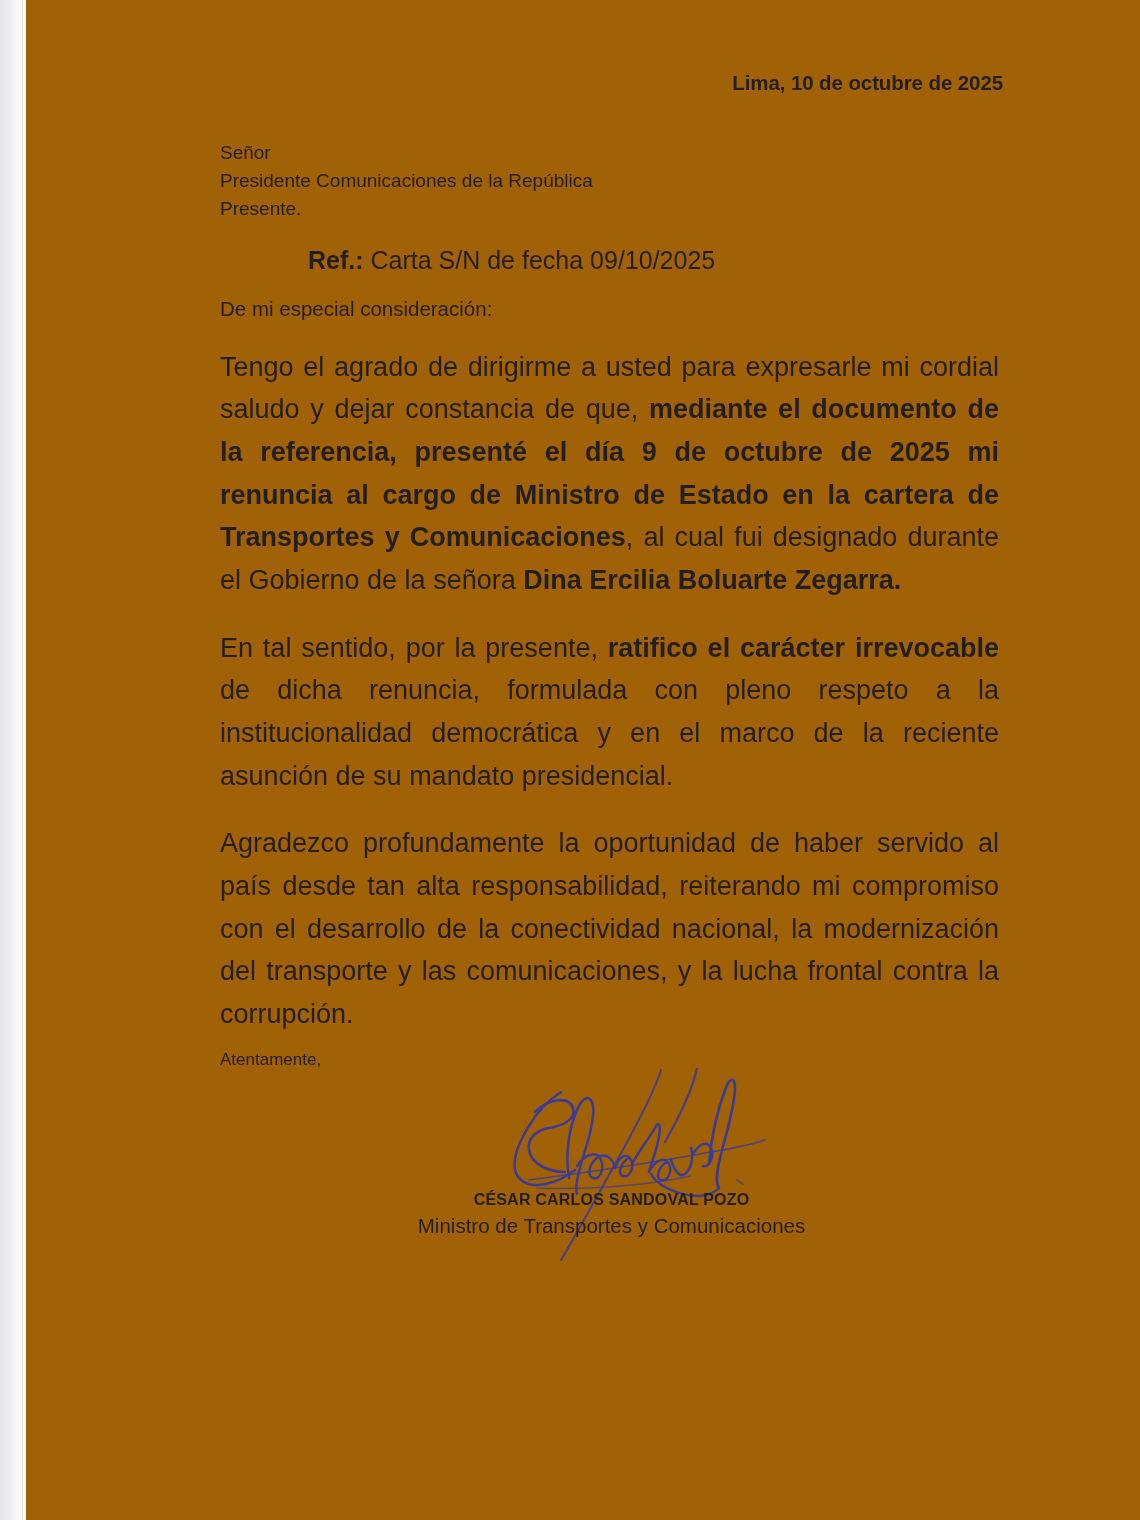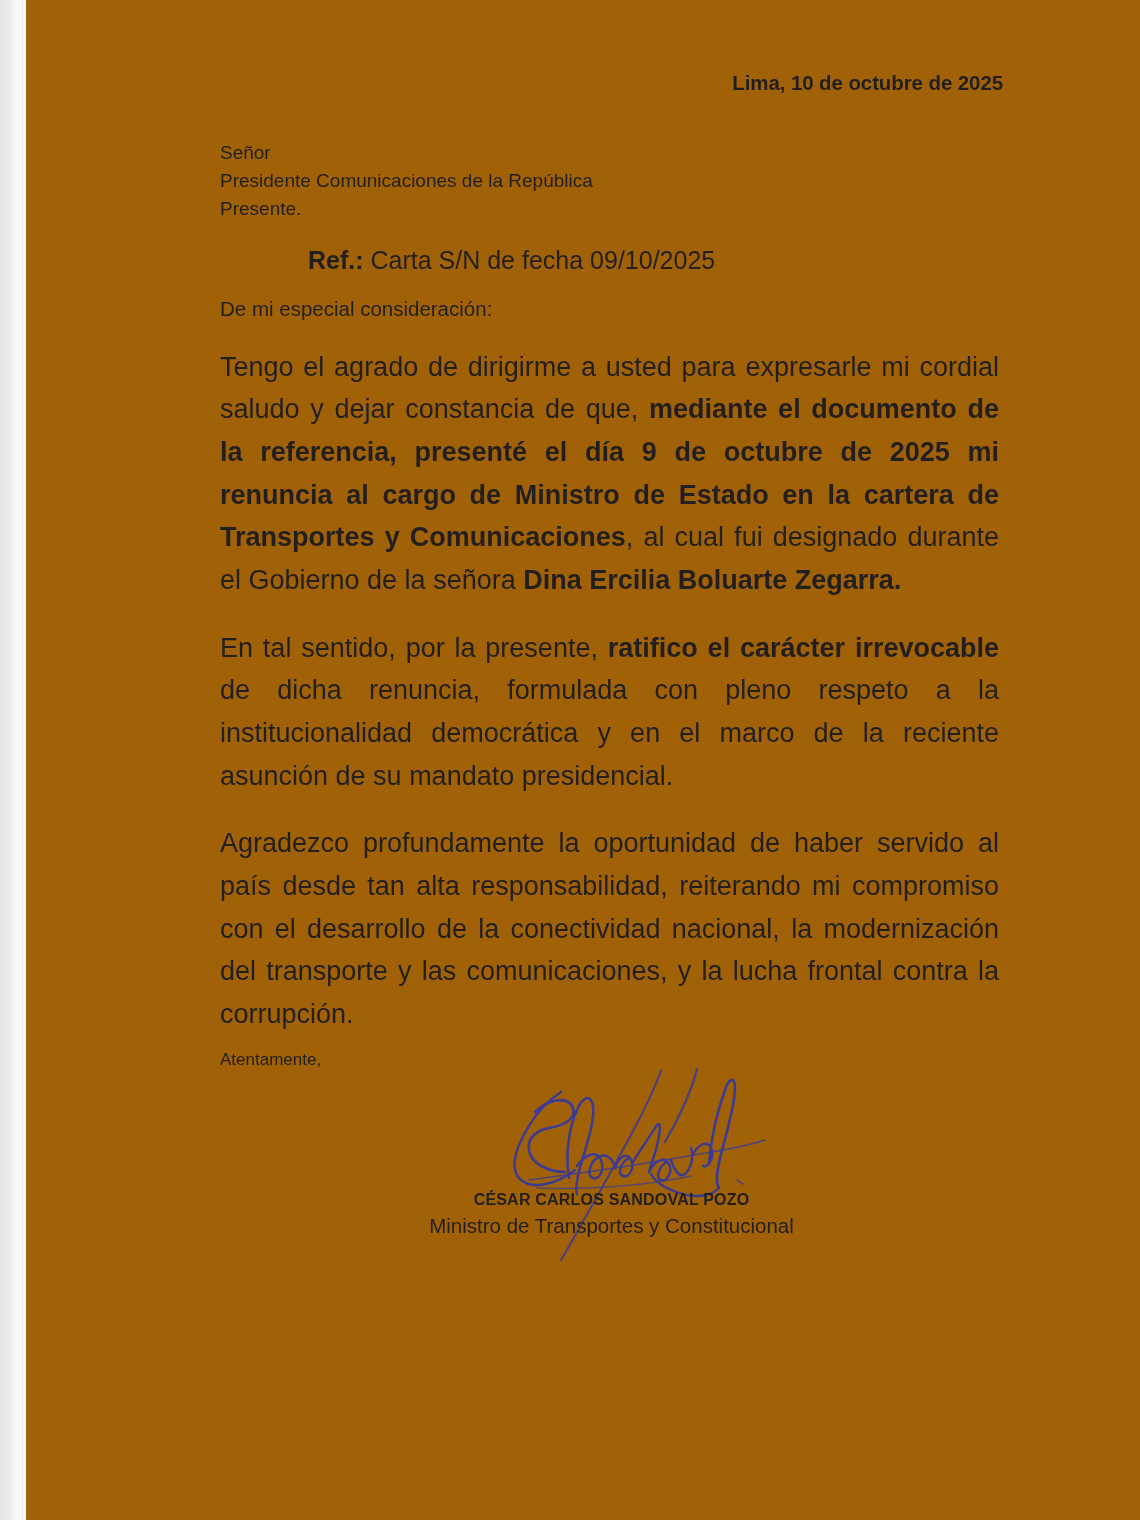--- a/index.html
+++ b/index.html
@@ -196,19 +196,19 @@
 
           <path d="M64 112 C110 106, 180 96, 246 84 C270 80, 288 76, 300 72" stroke-width="1.6" opacity="0.8"></path>
           <path d="M72 120 C120 122, 180 118, 226 108" stroke-width="1.5" opacity="0.7"></path>
 
           <path d="M272 112 l6 4" stroke-width="1.8" opacity="0.7"></path>
         </g>
       </svg>
 
       <div class="signature-names">
         <div class="sig-name">CÉSAR CARLOS SANDOVAL POZO</div>
-        <div class="sig-title">Ministro de Transportes y Constitucional</div>
+        <div class="sig-title">Ministro de Transportes y Comunicaciones</div>
       </div>
 
     </div>
 
   </div>
 </div>
 
 </body></html>

